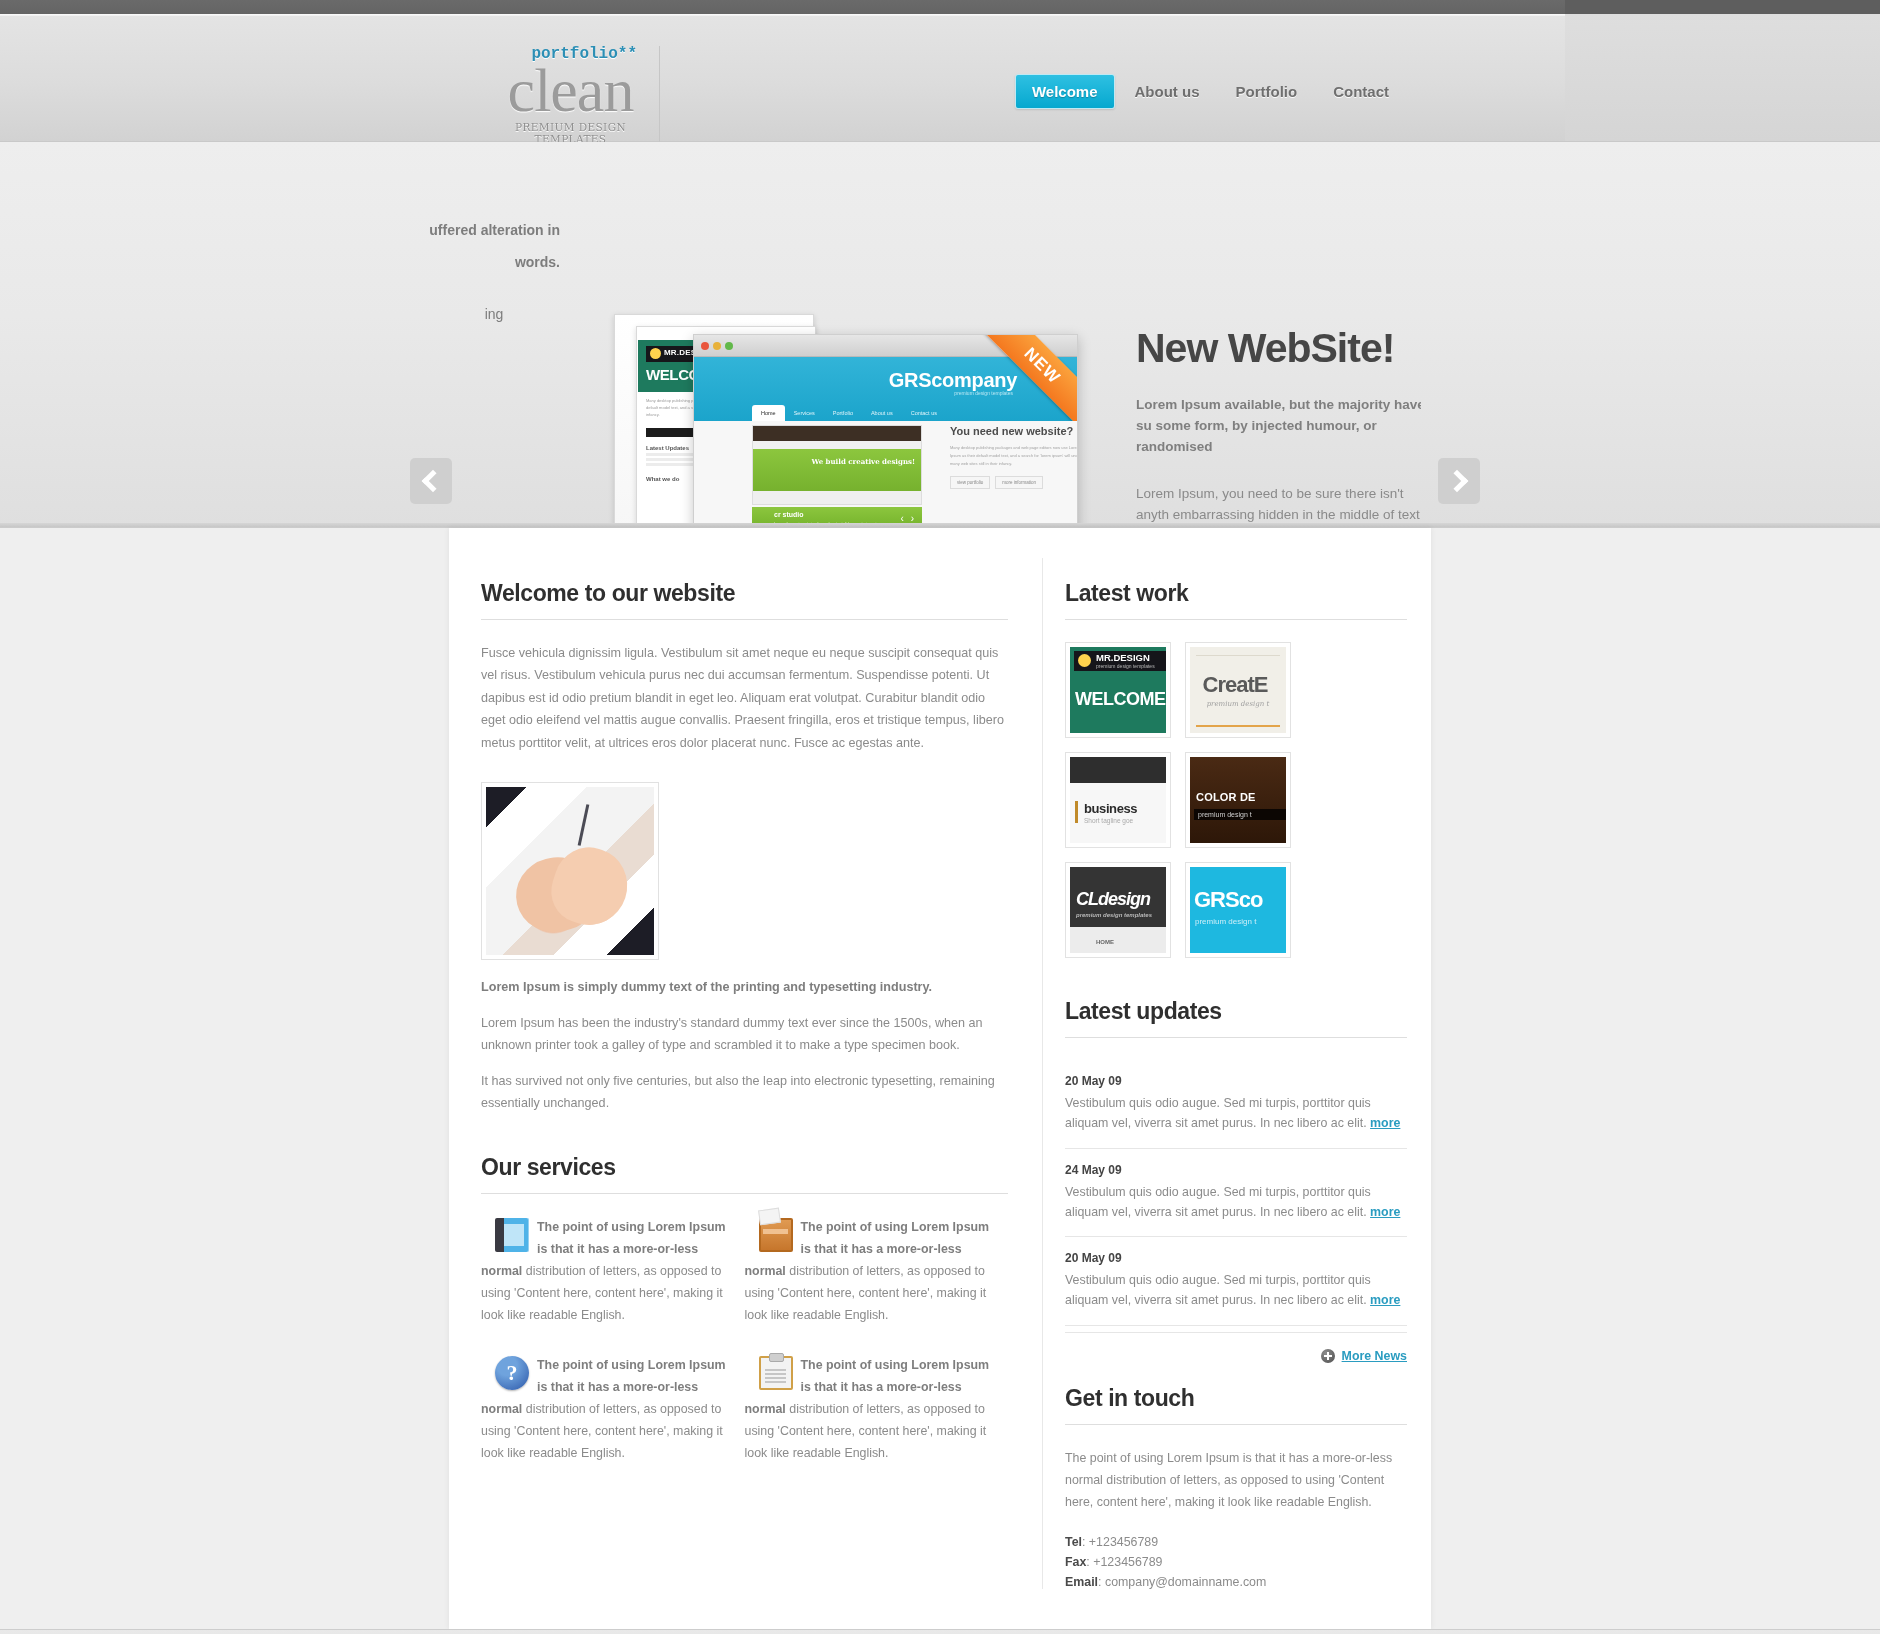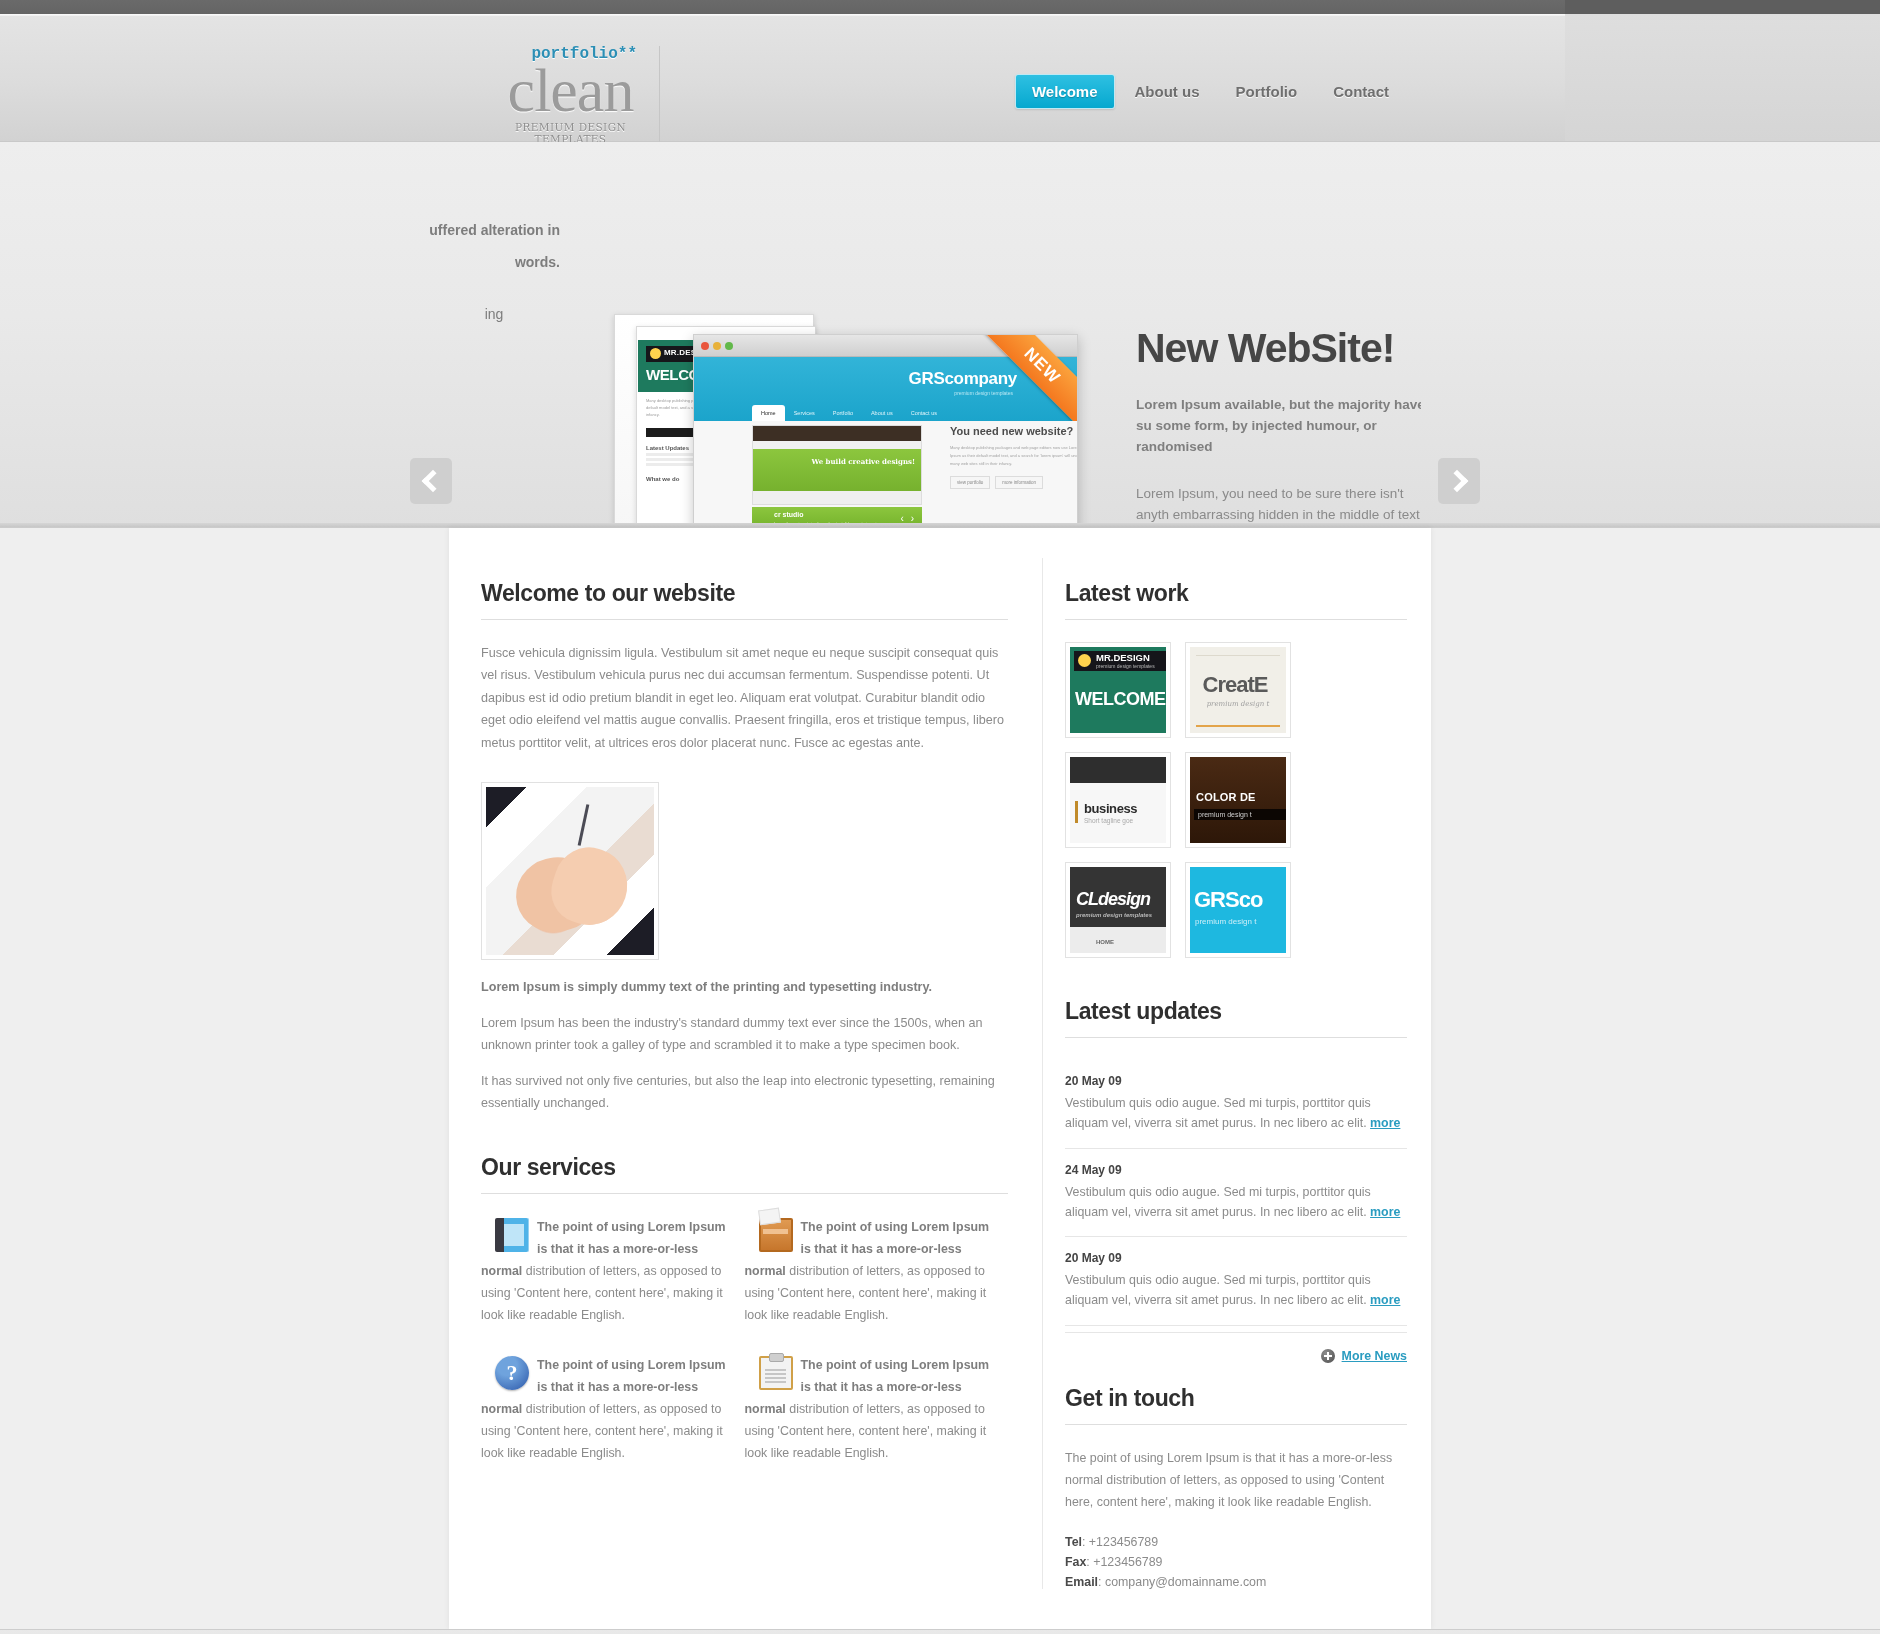--- a/index.html
+++ b/index.html
@@ -129,21 +129,21 @@
     width: 385px; height: 330px;
     background:#fff;
     border:1px solid #cfcfcf;
     box-shadow: 0 4px 12px rgba(0,0,0,.22);
     overflow:hidden;
   }
   .mock .chrome{height:22px;background:linear-gradient(to bottom,#e6e6e6,#cfcfcf);border-bottom:1px solid #b9b9b9;display:flex;align-items:center;padding-left:7px;gap:4px;}
   .mock .dot{width:8px;height:8px;border-radius:50%;}
   .mock .dot.r{background:#e9553c;} .mock .dot.y{background:#e8b13a;} .mock .dot.g{background:#62b84a;}
   .mock .hero{height:64px;background:linear-gradient(to bottom,#32b4d8,#1ba4cb);position:relative;}
-  .mock .brand{position:absolute;right:60px;top:12px;color:#fff;font-size:17px;font-weight:bold;letter-spacing:-.3px;}
+  .mock .brand{position:absolute;right:60px;top:12px;color:#fff;font-size:20px;font-weight:bold;letter-spacing:-.3px;}
   .mock .brandsub{position:absolute;right:64px;top:33px;color:#b8e7f4;font-size:5px;}
   .mock .tabs{position:absolute;left:58px;bottom:0;display:flex;gap:0;}
   .mock .tab{font-size:5.5px;color:#dff4fa;padding:5px 9px;}
   .mock .tab.on{background:#fff;color:#2a2a2a;border-radius:3px 3px 0 0;}
   .ribbon{
     position:absolute; right:-40px; top:14px; width:150px;
     background:linear-gradient(to bottom,#fba23c,#f4781f);
     color:#fff; font-size:17px; font-weight:bold; text-align:center;
     padding:7px 0; transform:rotate(45deg);
     box-shadow:0 1px 3px rgba(0,0,0,.3);

